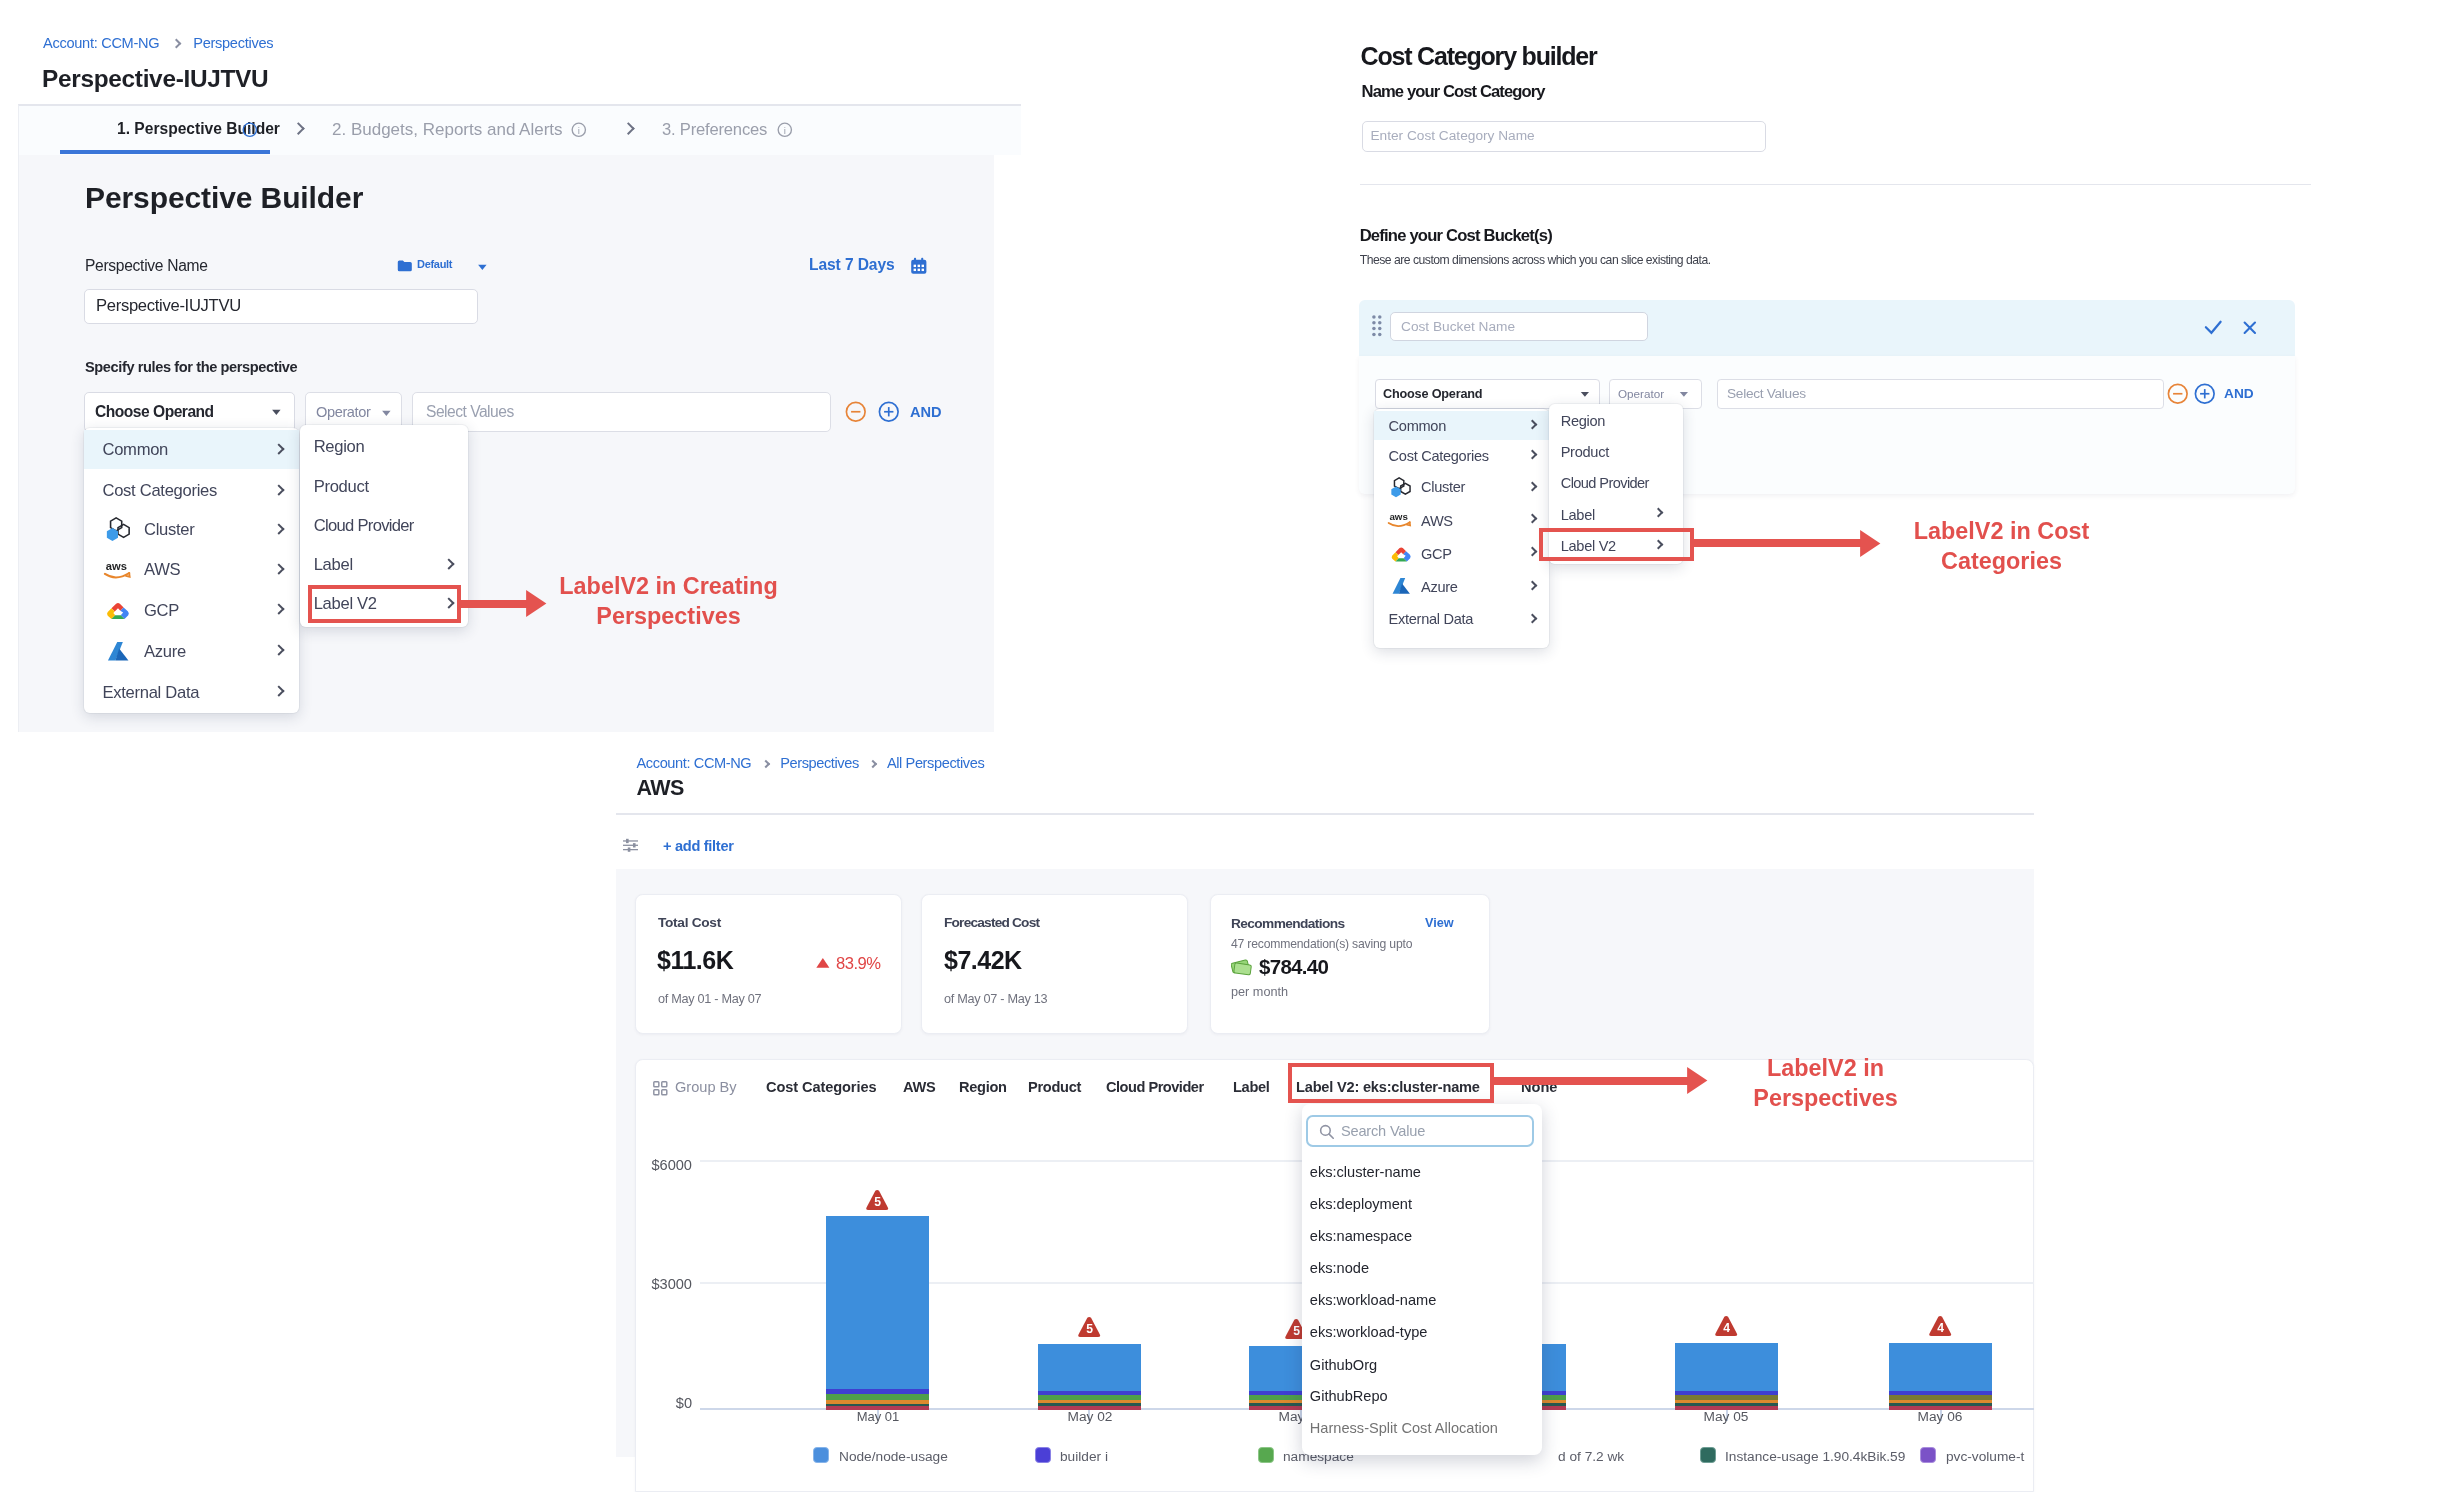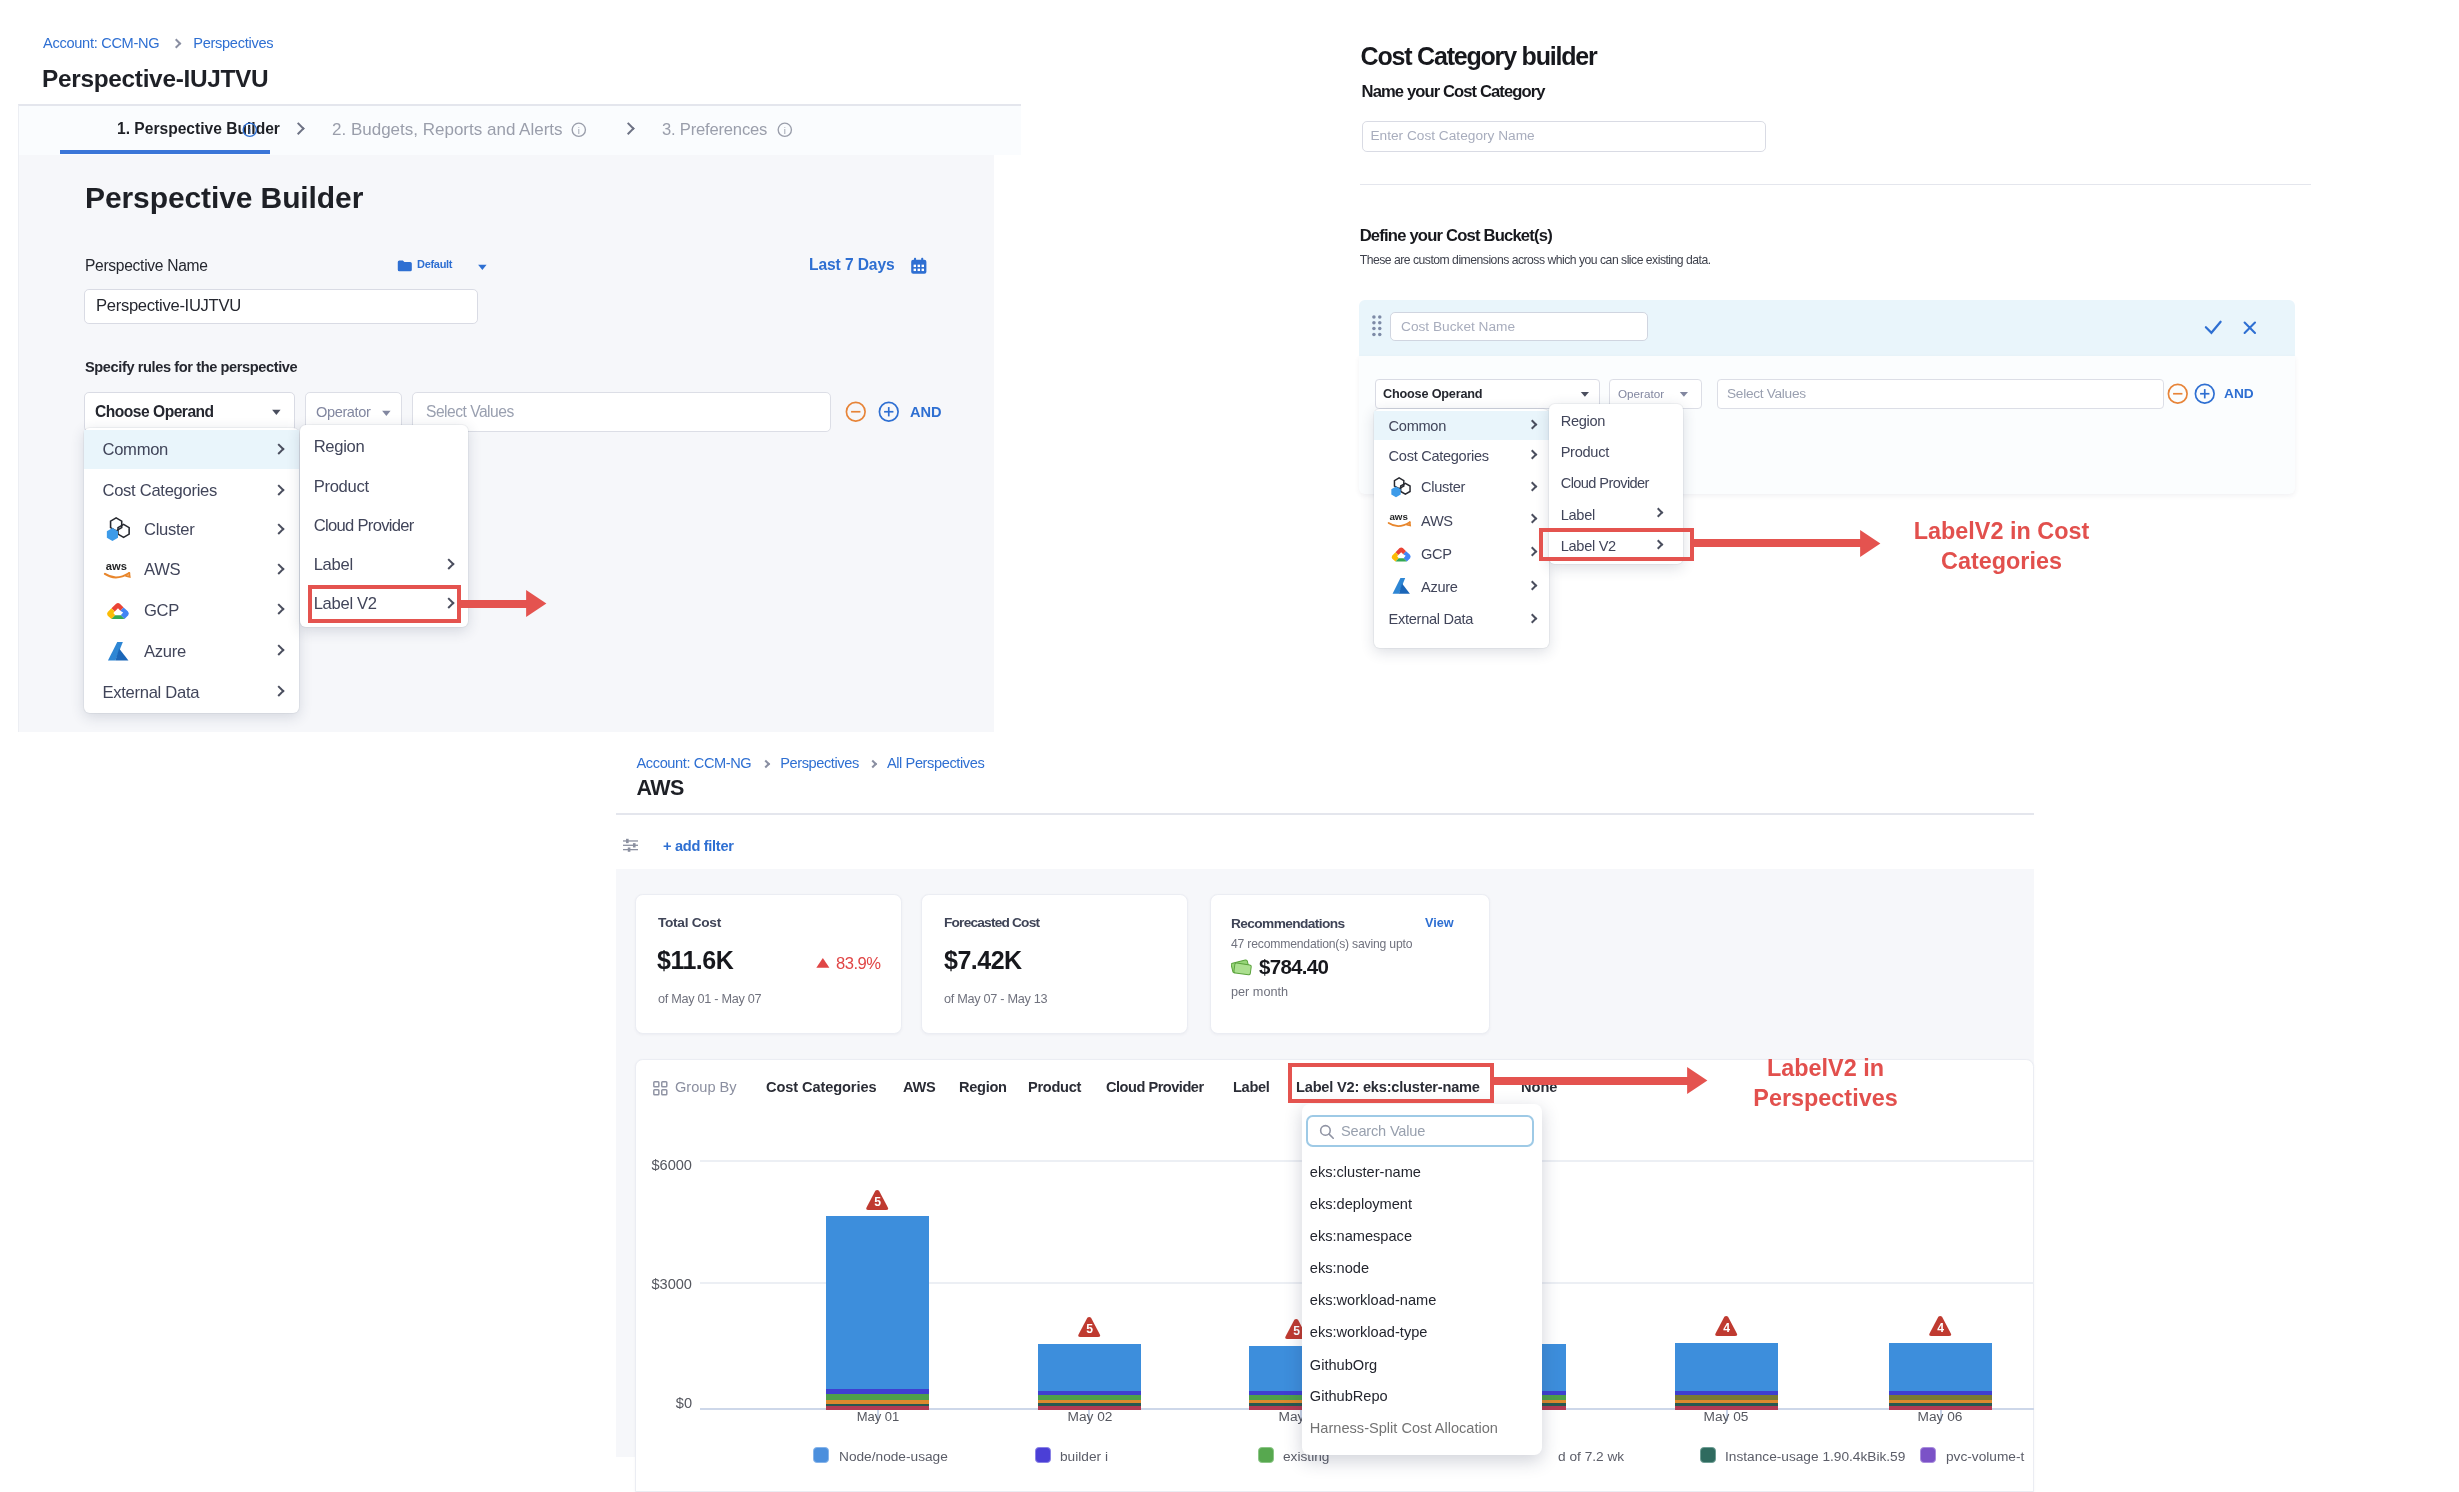--- a/index.html
+++ b/index.html
@@ -169,20 +169,21 @@
         <span style="margin-left:13.7px;">Label V2</span>
       </div>
       <div class="cv" style="left:145px;top:174px;width:7.8px;height:7.8px;"></div>
 </div>
 
 <div class="redbox" style="left:308px;top:585px;width:153px;height:38px;"></div>
 <div class="abs" style="left:461px;top:600px;width:66px;height:7.8px;background:#e4534f;"></div>
 <svg class="abs" style="left:526px;top:590px;" width="20.5" height="27" viewBox="0 0 21 28">
       <path d="M0 0 L21 14 L0 28 Z" fill="#e4534f"></path>
     </svg>
+<div class="redtxt" style="left:532px;top:571px;width:273px;font-size:23.4px;">LabelV2 in Creating Perspectives</div>
 
 <div id="p2" class="abs" style="left:1346px;top:0;width:1114px;height:741px;">
   <div class="abs bold" style="left:14.6px;top:36px;font-size:25px;color:#17181d;letter-spacing:-1.2px;margin-top:6px;">Cost Category builder</div>
   <div class="abs bold" style="left:15.6px;top:82px;font-size:16.6px;color:#17181d;letter-spacing:-0.9px;">Name your Cost Category</div>
   <div class="abs" style="left:15.6px;top:121px;width:404px;height:31px;background:#fff;border:1px solid #d9dbe4;border-radius:4.9px;"></div>
   <div class="abs" style="left:24.4px;top:128px;font-size:13.7px;color:#a8adbd;">Enter Cost Category Name</div>
   <div class="abs" style="left:13.7px;top:184px;width:951px;height:1px;background:#e4e6ed;"></div>
   <div class="abs bold" style="left:13.7px;top:226px;font-size:16.6px;color:#17181d;letter-spacing:-0.8px;">Define your Cost Bucket(s)</div>
   <div class="abs" style="left:13.7px;top:253px;font-size:12.2px;color:#3f424d;letter-spacing:-0.5px;">These are custom dimensions across which you can slice existing data.</div>
 
@@ -467,21 +468,21 @@
   <div class="abs" style="left:1041px;top:1409px;width:98px;font-size:13.7px;color:#55575f;text-align:center;">May 02</div>
   <div class="abs" style="left:1252px;top:1409px;width:98px;font-size:13.7px;color:#55575f;text-align:center;">May 03</div>
   <div class="abs" style="left:1677px;top:1409px;width:98px;font-size:13.7px;color:#55575f;text-align:center;">May 05</div>
   <div class="abs" style="left:1891px;top:1409px;width:98px;font-size:13.7px;color:#55575f;text-align:center;">May 06</div>
 
   <div class="abs" style="left:813px;top:1447px;width:15.6px;height:15.6px;background:#4b8fdd;border:1.5px solid #86b4ea;border-radius:3.9px;"></div>
   <div class="abs" style="left:839px;top:1449px;font-size:13.7px;color:#5b5d68;">Node/node-usage</div>
   <div class="abs" style="left:1035px;top:1447px;width:15.6px;height:15.6px;background:#4b3fd6;border:1.5px solid #8a82e6;border-radius:3.9px;"></div>
   <div class="abs" style="left:1060px;top:1449px;font-size:13.7px;color:#5b5d68;">builder i</div>
   <div class="abs" style="left:1258px;top:1447px;width:15.6px;height:15.6px;background:#57a84f;border:1.5px solid #8cc687;border-radius:3.9px;"></div>
-  <div class="abs" style="left:1283px;top:1449px;font-size:13.7px;color:#5b5d68;">existing</div>
+  <div class="abs" style="left:1283px;top:1449px;font-size:13.7px;color:#5b5d68;">namespace</div>
   <div class="abs" style="left:1558px;top:1449px;font-size:13.7px;color:#5b5d68;">d  of 7.2 wk</div>
   <div class="abs" style="left:1700px;top:1447px;width:15.6px;height:15.6px;background:#2f6b5f;border:1.5px solid #6f9e95;border-radius:3.9px;"></div>
   <div class="abs" style="left:1725px;top:1449px;font-size:13.7px;color:#5b5d68;">Instance-usage 1.90.4kBik.59</div>
   <div class="abs" style="left:1920px;top:1447px;width:15.6px;height:15.6px;background:#7b52c7;border:1.5px solid #a98ddd;border-radius:3.9px;"></div>
   <div class="abs" style="left:1946px;top:1449px;font-size:13.7px;color:#5b5d68;">pvc-volume-t</div>
 </div>
 
 <div id="dropdown" class="abs" style="left:1302px;top:1104px;width:240px;height:351px;background:#fff;border-radius:7.8px;box-shadow:0 5.9px 17.6px rgba(40,50,80,.22);font-size:14.6px;">
   <div class="abs" style="left:3.9px;top:10.7px;width:228px;height:32px;border:2px solid #9ecae6;border-radius:6.8px;background:#fff;"></div>
   <svg class="abs" style="left:16.6px;top:19.5px;" width="15.6" height="15.6" viewBox="0 0 17 17">

